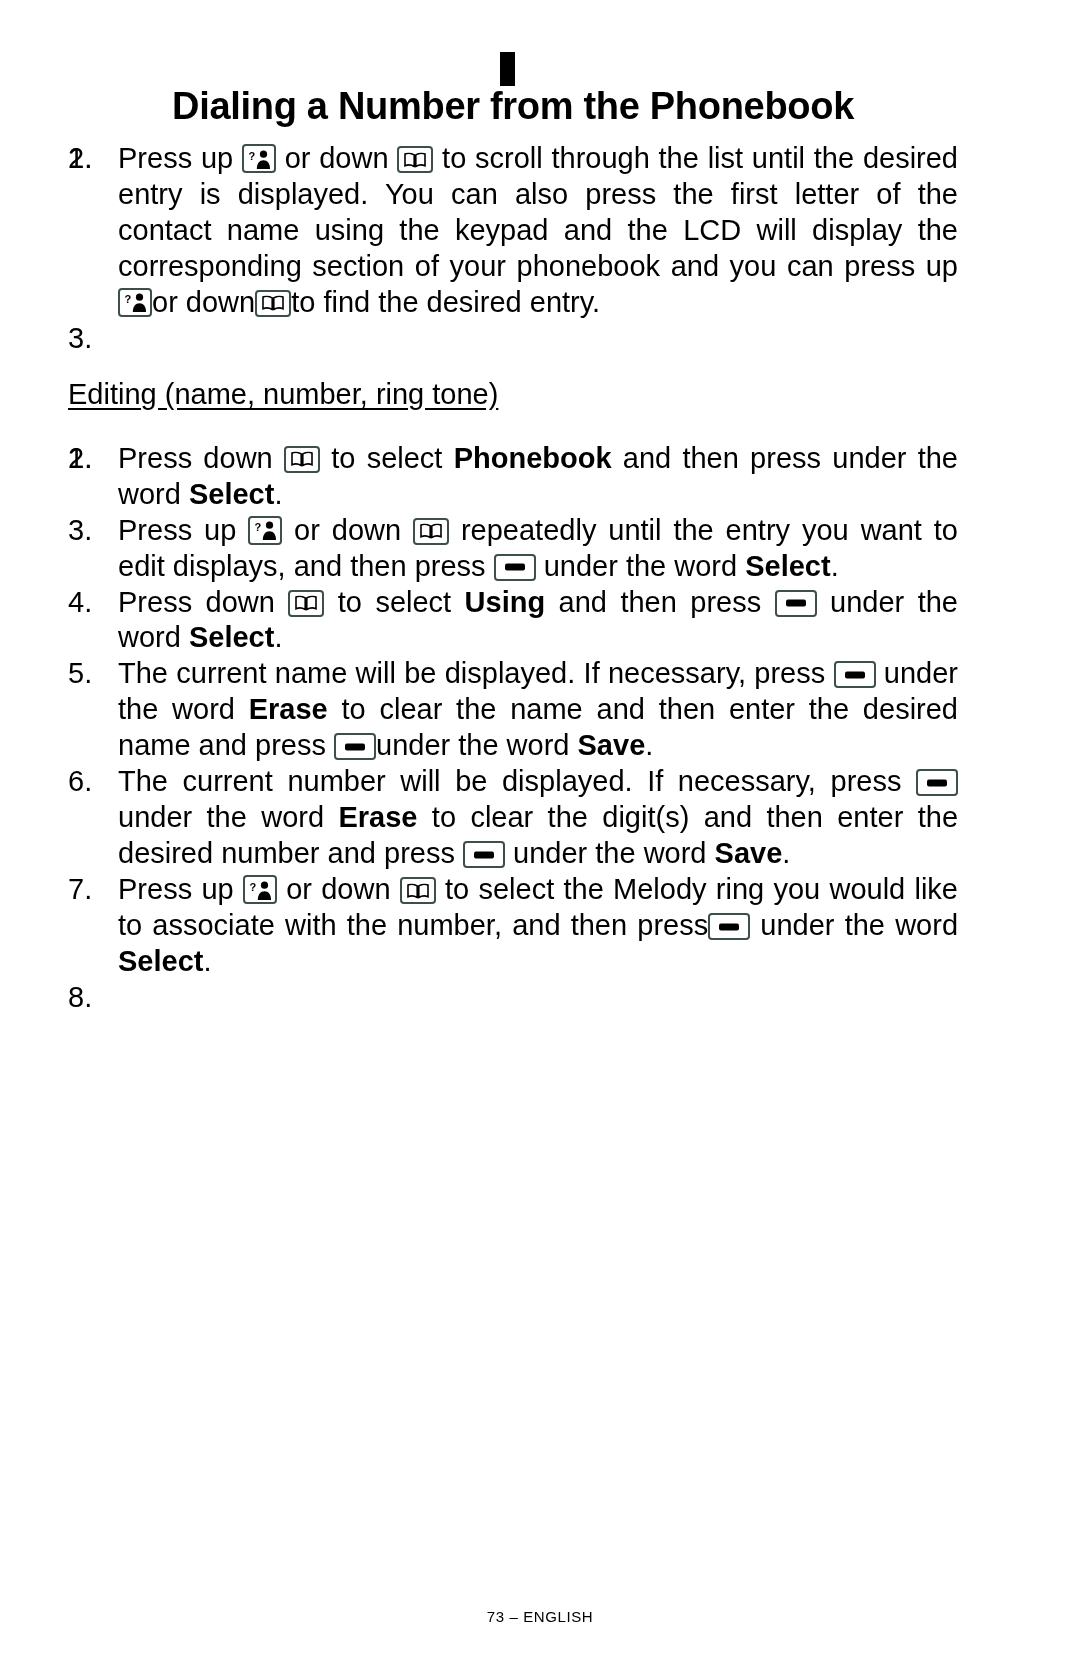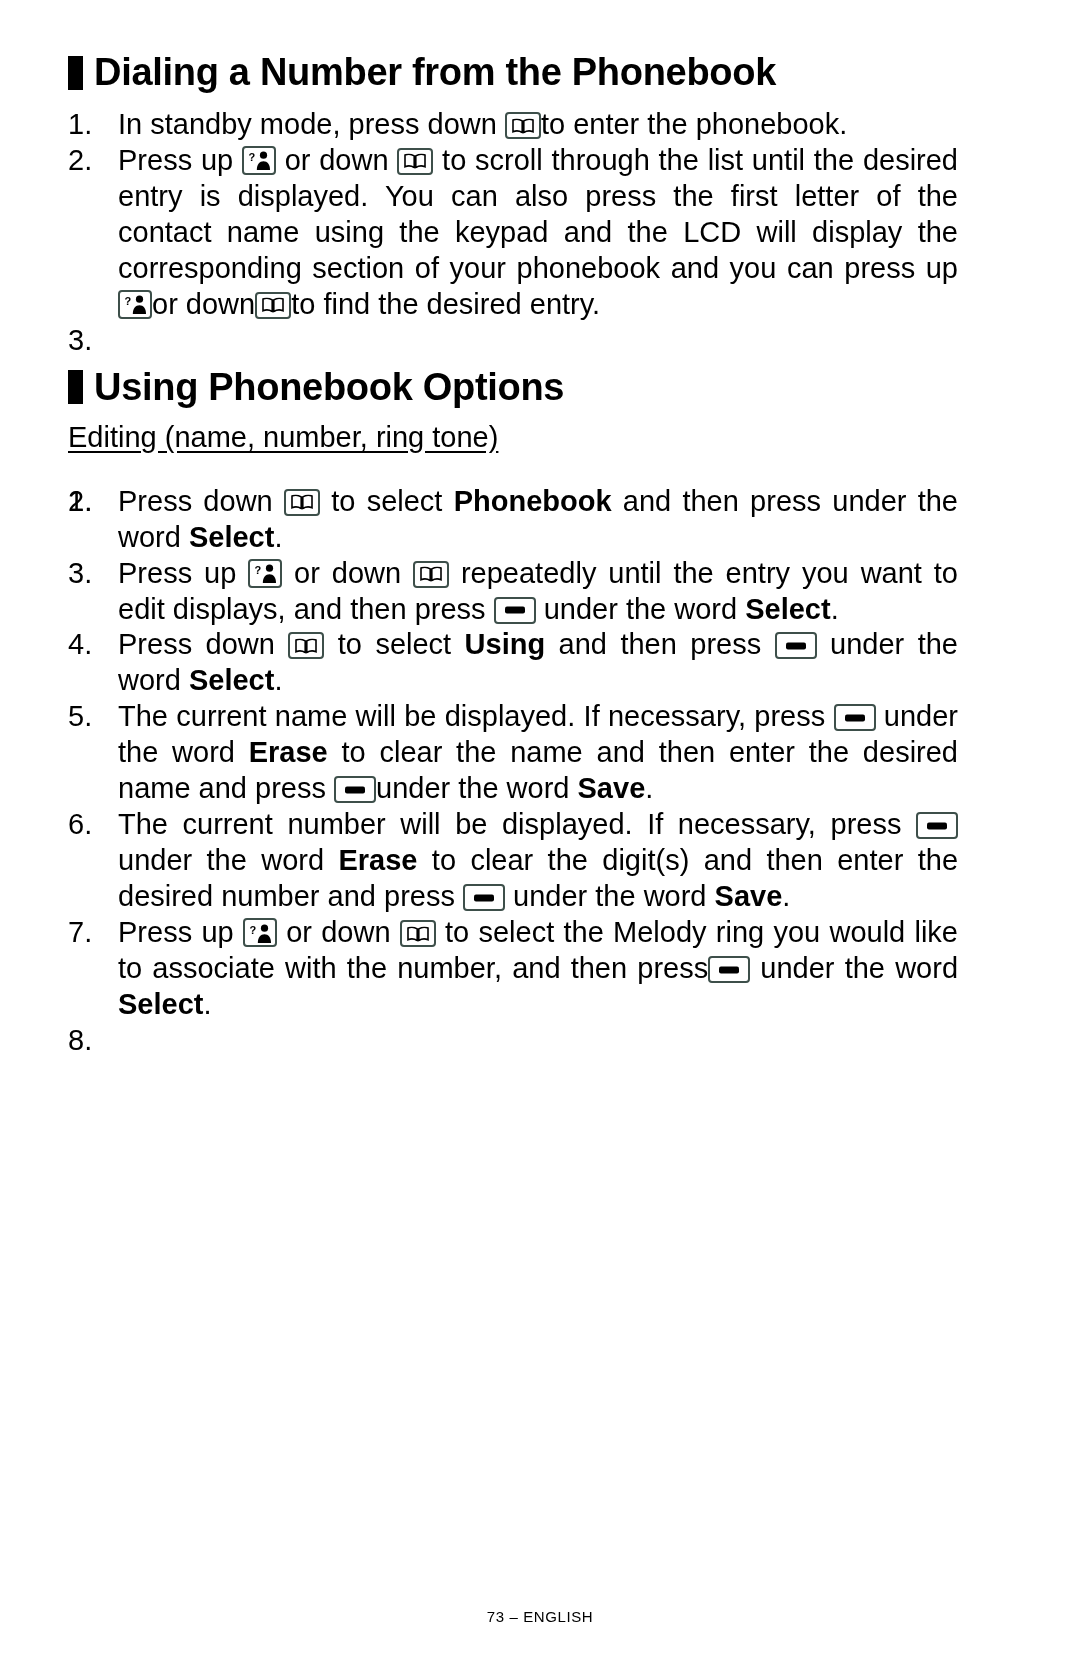--- a/index.html
+++ b/index.html
@@ -26,20 +26,21 @@
 
   
   .section-heading {
     display: flex;
     align-items: center;
     font-size: 38px;
     font-weight: bold;
     letter-spacing: -0.3px;
     line-height: 1.08;
     margin: 0;
+    flex-direction: column;
   }
   .section-heading .bullet-block {
     display: inline-block;
     width: 15px;
     height: 34px;
     background: #000000;
     margin-right: 11px;
     flex: none;
   }
   .sub-heading {
@@ -169,48 +170,41 @@
   <div class="content">
 
     <h1 class="section-heading">
       <span class="bullet-block"></span>
       <span>Dialing a Number from the Phonebook</span>
     </h1>
 
     <div class="gap-sm"></div>
 
     <ol class="steps" id="section1-steps">
-        <li class="justify"><span class="num">1.</span><span>In standby mode, press down <span class="key key-book"><svg class="bk" viewBox="0 0 22 15" xmlns="http://www.w3.org/2000/svg">
-                <path d="M1 1.5 C4 0.3 7.5 0.6 10.2 2.4 L10.2 14 C7.5 12.3 4 12 1 13.2 Z" fill="none" stroke="#000" stroke-width="1.6"></path>
-                <path d="M21 1.5 C18 0.3 14.5 0.6 11.8 2.4 L11.8 14 C14.5 12.3 18 12 21 13.2 Z" fill="none" stroke="#000" stroke-width="1.6"></path>
-              </svg></span>to enter the phonebook.</span></li>
+        <li class="justify"><span class="num">1.</span></li>
         <li class="justify"><span class="num">2.</span><span>Press up <span class="key key-cid"><svg class="cid" viewBox="0 0 22 20" xmlns="http://www.w3.org/2000/svg">
                 <text x="0.5" y="11" font-family="Liberation Sans, sans-serif" font-size="11" font-weight="bold" fill="#000">?</text>
                 <circle cx="15.5" cy="5.2" r="3.6" fill="#000"></circle>
                 <path d="M8.8 20 C8.8 14.2 11.6 11.2 15.5 11.2 C19.4 11.2 22 14.2 22 20 Z" fill="#000"></path>
               </svg></span> or down <span class="key key-book"><svg class="bk" viewBox="0 0 22 15" xmlns="http://www.w3.org/2000/svg">
                 <path d="M1 1.5 C4 0.3 7.5 0.6 10.2 2.4 L10.2 14 C7.5 12.3 4 12 1 13.2 Z" fill="none" stroke="#000" stroke-width="1.6"></path>
                 <path d="M21 1.5 C18 0.3 14.5 0.6 11.8 2.4 L11.8 14 C14.5 12.3 18 12 21 13.2 Z" fill="none" stroke="#000" stroke-width="1.6"></path>
               </svg></span> to scroll through the list until the desired entry is displayed. You can also press the first letter of the contact name using the keypad and the LCD will display the corresponding section of your phonebook and you can press up<span class="key key-cid"><svg class="cid" viewBox="0 0 22 20" xmlns="http://www.w3.org/2000/svg">
                 <text x="0.5" y="11" font-family="Liberation Sans, sans-serif" font-size="11" font-weight="bold" fill="#000">?</text>
                 <circle cx="15.5" cy="5.2" r="3.6" fill="#000"></circle>
                 <path d="M8.8 20 C8.8 14.2 11.6 11.2 15.5 11.2 C19.4 11.2 22 14.2 22 20 Z" fill="#000"></path>
               </svg></span>or down<span class="key key-book"><svg class="bk" viewBox="0 0 22 15" xmlns="http://www.w3.org/2000/svg">
                 <path d="M1 1.5 C4 0.3 7.5 0.6 10.2 2.4 L10.2 14 C7.5 12.3 4 12 1 13.2 Z" fill="none" stroke="#000" stroke-width="1.6"></path>
                 <path d="M21 1.5 C18 0.3 14.5 0.6 11.8 2.4 L11.8 14 C14.5 12.3 18 12 21 13.2 Z" fill="none" stroke="#000" stroke-width="1.6"></path>
               </svg></span>to find the desired entry.</span></li>
         <li class="justify"><span class="num">3.</span></li>
       </ol>
 
     <div class="gap-lg"></div>
 
-    <h1 class="section-heading">
-      <span class="bullet-block"></span>
-      <span>Using Phonebook Options</span>
-    </h1>
 
     <div class="gap-sm"></div>
 
     <h2 class="sub-heading">Editing (name, number, ring tone)</h2>
 
     <div class="gap-md"></div>
 
     <ol class="steps" id="section2-steps">
         <li class="justify"><span class="num">1.</span></li>
         <li class="justify"><span class="num">2.</span><span>Press down <span class="key key-book"><svg class="bk" viewBox="0 0 22 15" xmlns="http://www.w3.org/2000/svg">

